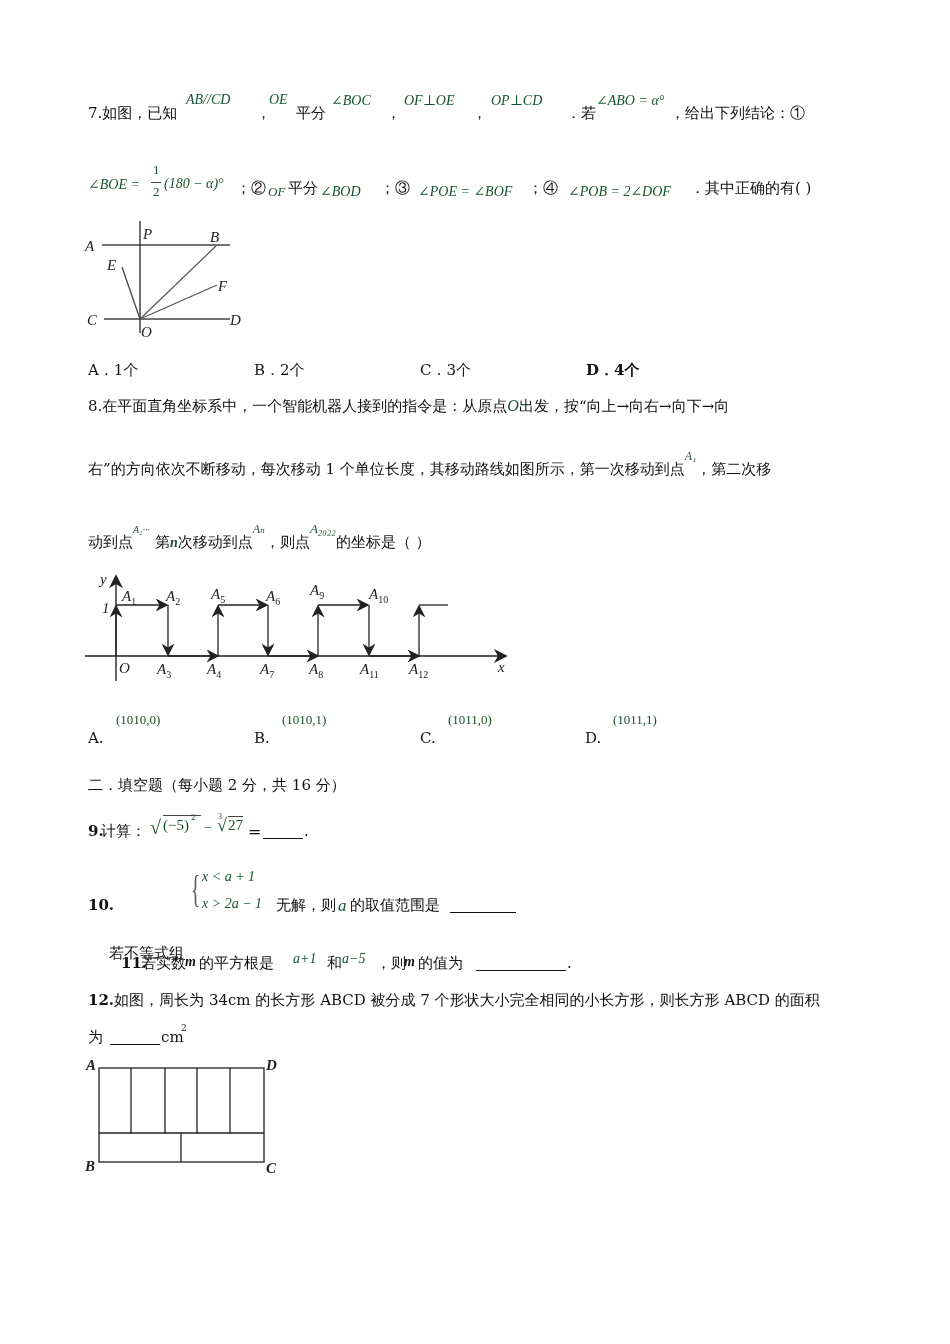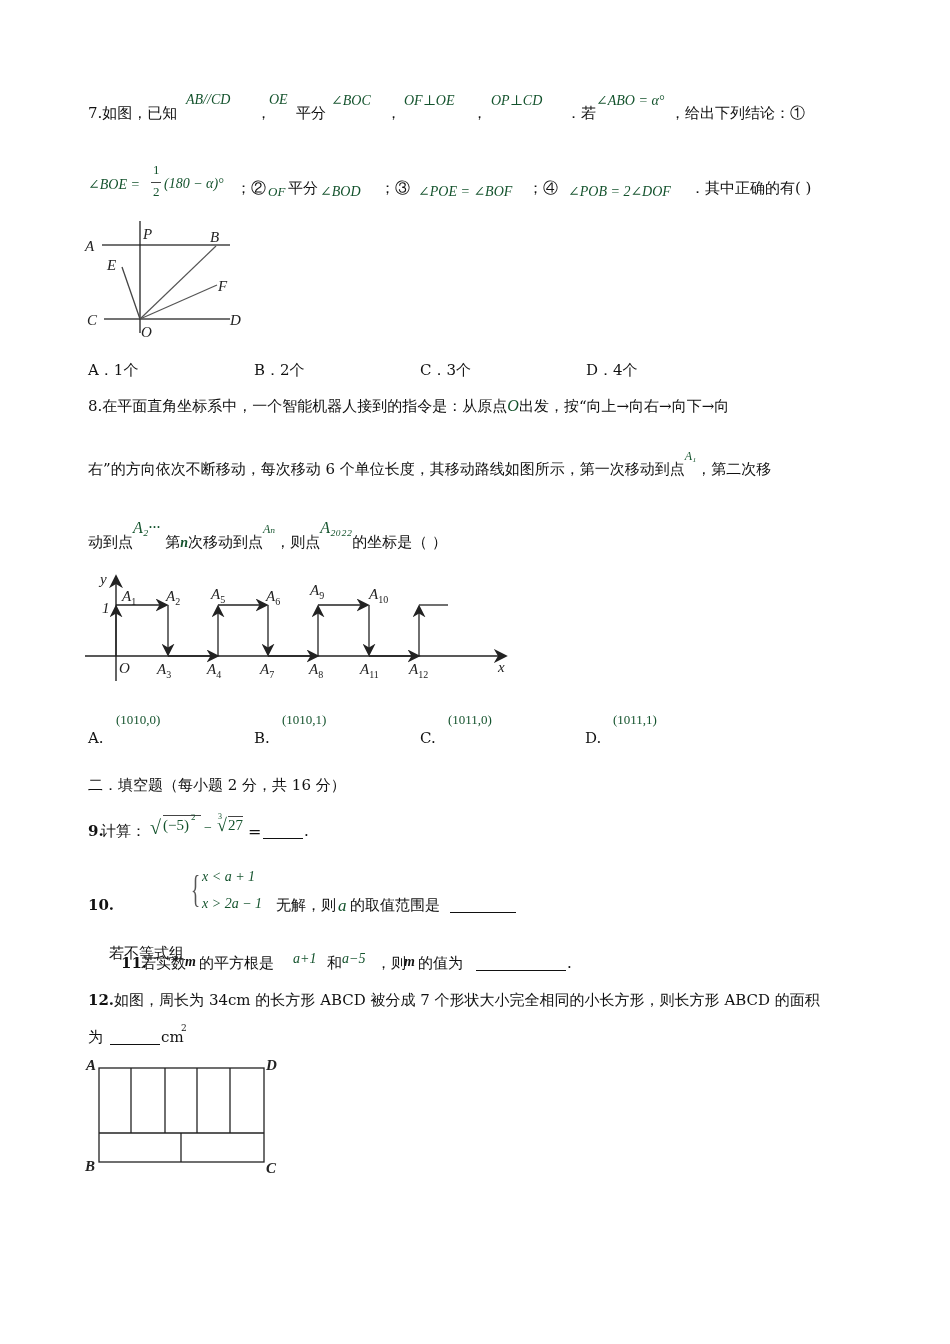--- a/index.html
+++ b/index.html
@@ -62,31 +62,31 @@
   <text x="27" y="55" font-size="15" fill="#222">E</text>
   <text x="138" y="76" font-size="15" fill="#222">F</text>
   <text x="7" y="110" font-size="15" fill="#222">C</text>
   <text x="61" y="122" font-size="15" fill="#222">O</text>
   <text x="150" y="110" font-size="15" fill="#222">D</text>
 </svg>
 
 <div class="abs opt" style="left:88px; top:361px;"><span>A．</span><span>1个</span></div>
 <div class="abs opt" style="left:254px; top:361px;"><span>B．</span><span>2个</span></div>
 <div class="abs opt" style="left:420px; top:361px;"><span>C．</span><span>3个</span></div>
-<div class="abs opt" style="left:586px; top:361px;"><span>D．</span><span>4个</span></div>
+<div class="abs opt" style="left:586px; top:361px;font-weight:bold;"><span>D．</span><span>4个</span></div>
 
 <div class="abs" style="left:88px; top:397px;">
   <span>8.在平面直角坐标系中，一个智能机器人接到的指令是：从原点</span><span class="math" style="font-size:16px;">O</span><span>出发，按“向上→向右→向下→向</span>
 </div>
 <div class="abs" style="left:88px; top:460px;">
-  <span>右”的方向依次不断移动，每次移动 6 个单位长度，其移动路线如图所示，第一次移动到点</span><span class="math mathsup" style="font-size:12px;">A₁</span><span>，第二次移</span>
+  <span>右”的方向依次不断移动，每次移动 1 个单位长度，其移动路线如图所示，第一次移动到点</span><span class="math mathsup" style="font-size:12px;">A₁</span><span>，第二次移</span>
 </div>
 <div class="abs" style="left:88px; top:533px;">
-  <span>动到点</span><span class="math mathsup" style="font-size:16px;font-family:Liberation Serif, serif;">A₂···</span>
-  <span>第</span><span class="math" style="font-weight:bold;">n</span><span>次移动到点</span><span class="math mathsup" style="font-size:12px;">Aₙ</span><span>，则点</span><span class="math mathsup" style="font-size:16px;">A₂₀₂₂</span><span>的坐标是（    ）</span>
+  <span>动到点</span><span class="math mathsup" style="font-size:10px;font-family:Liberation Serif, serif;">A₂···</span>
+  <span>第</span><span class="math" style="font-weight:bold;">n</span><span>次移动到点</span><span class="math mathsup" style="font-size:12px;">Aₙ</span><span>，则点</span><span class="math mathsup" style="font-size:13px;">A₂₀₂₂</span><span>的坐标是（    ）</span>
 </div>
 
 <svg class="abs" style="left:80px; top:565px;" width="440" height="125" viewBox="0 0 440 125">
   <defs>
     <marker id="ah" markerWidth="10" markerHeight="10" refX="8" refY="5" orient="auto">
       <path d="M0,0 L10,5 L0,10 L3,5 Z" fill="#222"></path>
     </marker>
   </defs>
 
   <line x1="5" y1="91" x2="425" y2="91" stroke="#222" stroke-width="1.4" marker-end="url(#ah)"></line>

